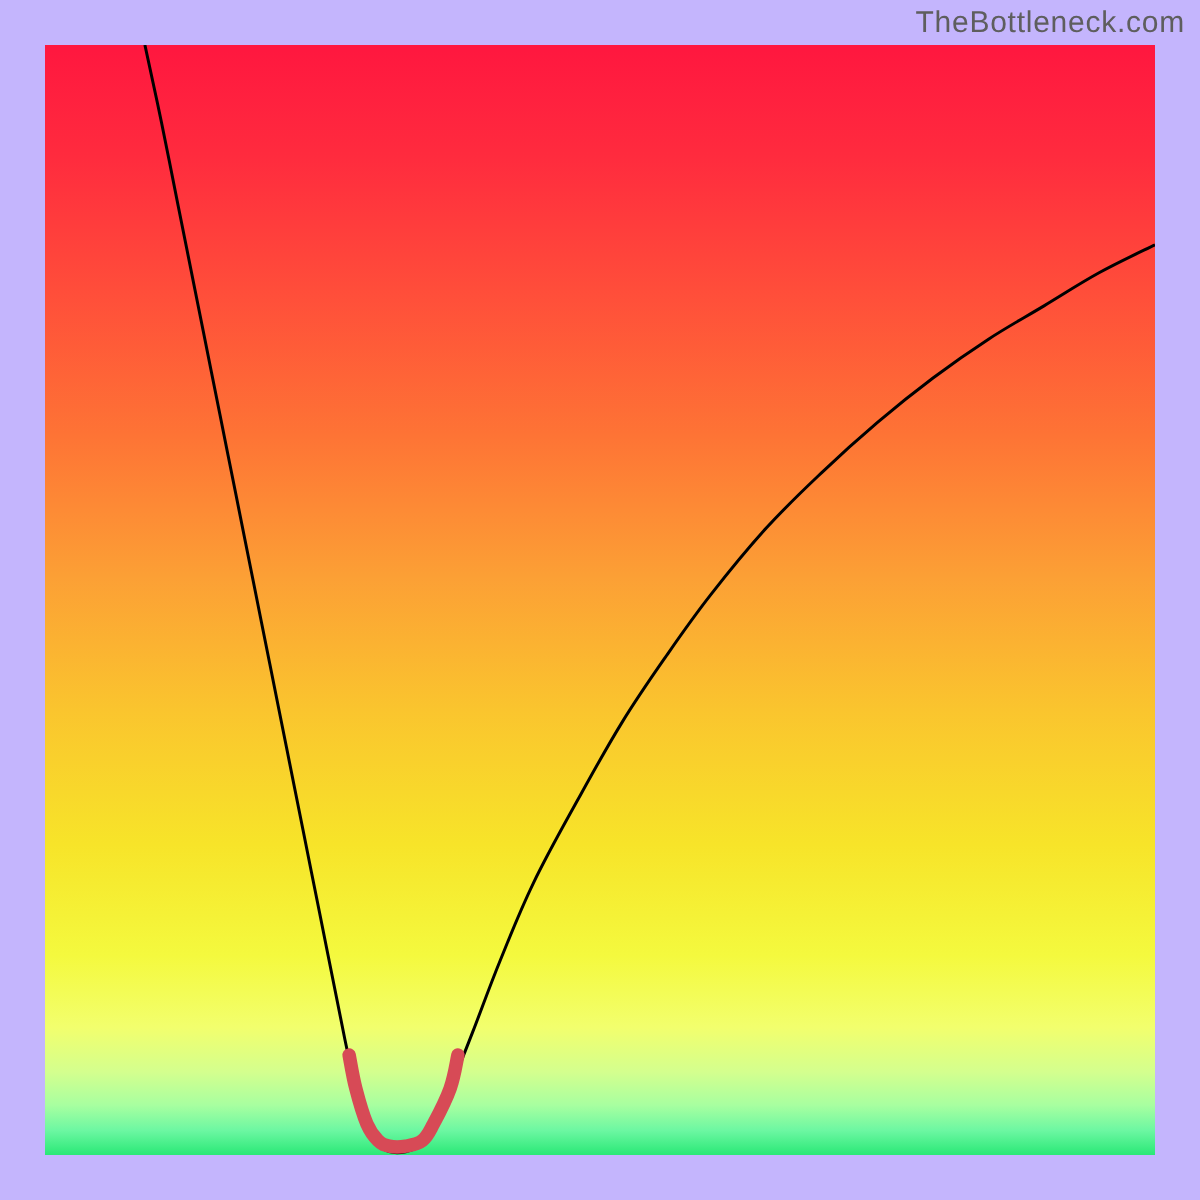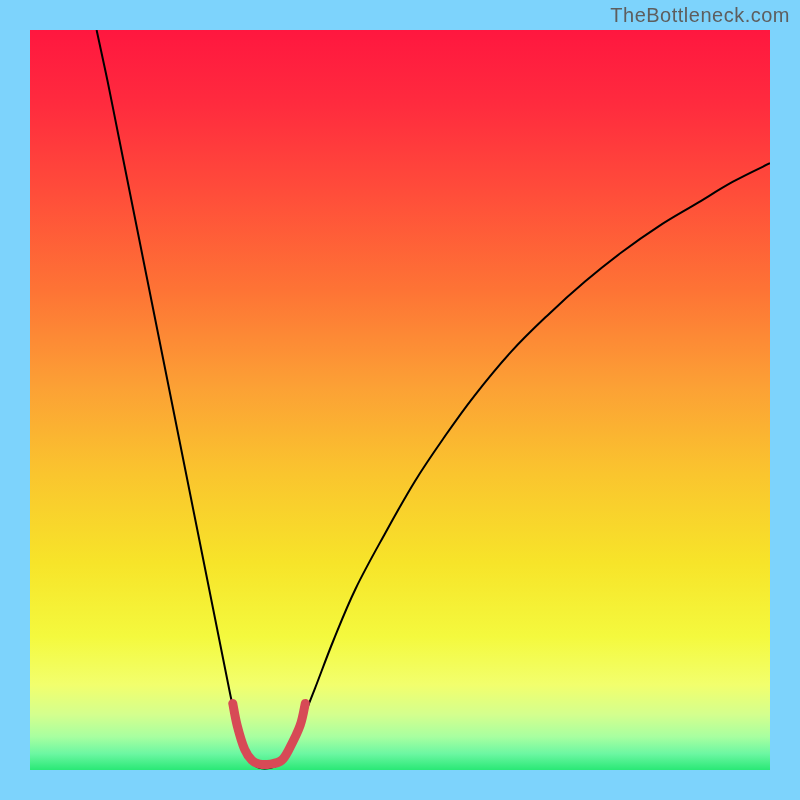--- a/index.html
+++ b/index.html
@@ -9,21 +9,21 @@
     height: 800px;
     background: #000000;
     overflow: hidden;
     font-family: Arial, Helvetica, sans-serif;
   }
   .frame {
     position: absolute;
     inset: 0;
     width: 800px;
     height: 800px;
-    background: #7dd3fc;
+    background: #c4b5fd;
   }
   .watermark {
     position: absolute;
     top: 4px;
     right: 10px;
     color: #5e5e5e;
     font-size: 20px;
     letter-spacing: 0.5px;
     font-weight: 500;
   }

